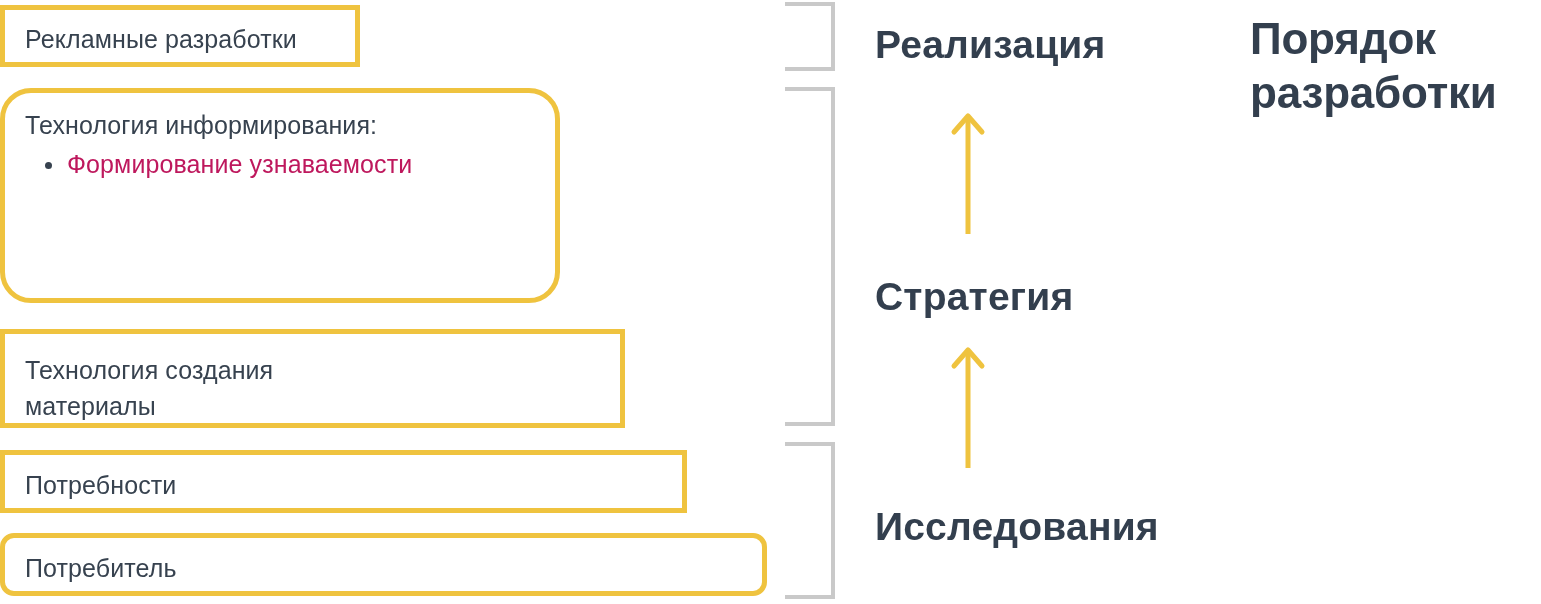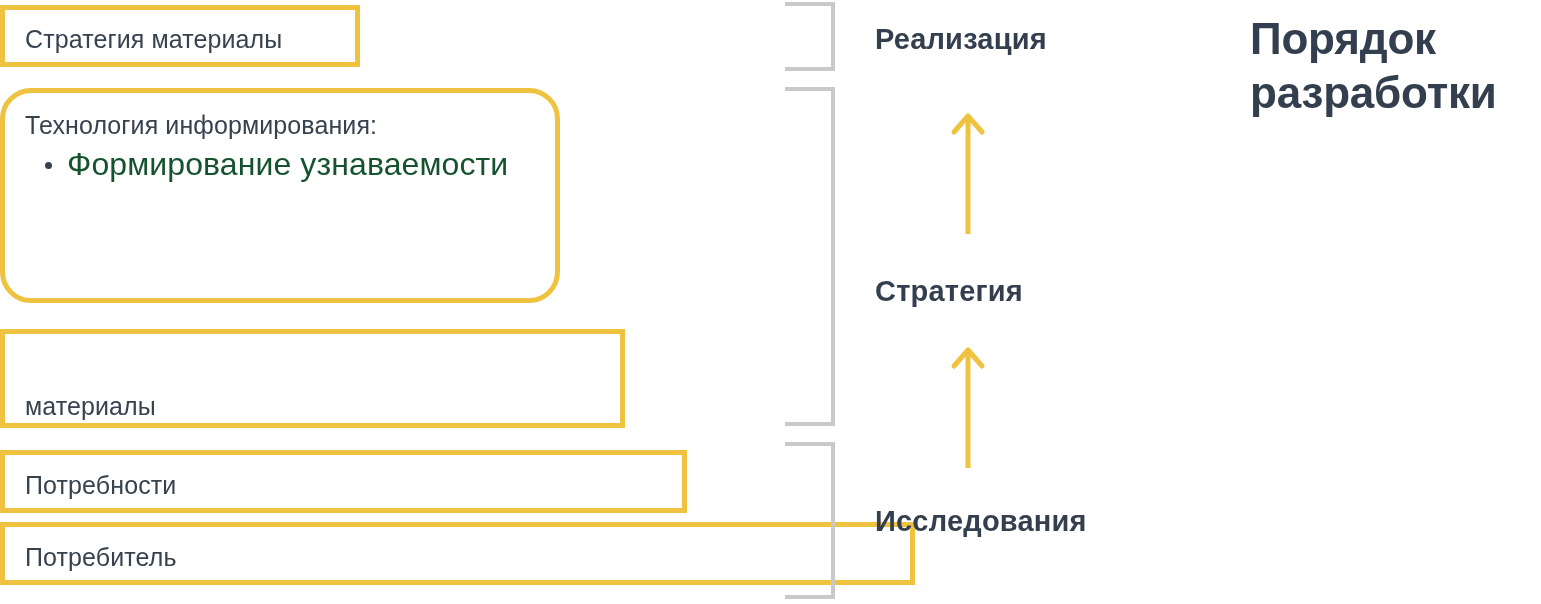--- a/index.html
+++ b/index.html
@@ -48,23 +48,23 @@
   #box-info-tech .bullets {
     position: absolute;
     top: 53px;
     left: 28px;
     margin: 0;
     padding: 0 0 0 34px;
     list-style: none;
   }
   #box-info-tech .bullets li {
     position: relative;
-    font-size: 32px;
+    font-size: 25px;
     line-height: 37px;
-    color: #14532d;
+    color: #be185d;
     white-space: nowrap;
   }
   #box-info-tech .bullets li::before {
     content: "";
     position: absolute;
     left: -22px;
     top: 16px;
     width: 7px;
     height: 7px;
     border-radius: 50%;
@@ -73,42 +73,42 @@
 
   
   #box-value-tech            { top: 329px; height: 99px;  width: 625px; }
   #box-value-tech .box-title { top: 18px; line-height: 36px; }
 
   
   #box-needs                 { top: 450px; height: 63px;  width: 687px; text-align: center; }
   #box-needs .box-title      { top: 13px; }
 
   
-  #box-consumer              { top: 522px; height: 63px;  width: 915px; }
+  #box-consumer              { top: 533px; height: 63px;  width: 767px; border-radius: 14px; }
   #box-consumer .box-title   { top: 13px; }
 
   
   .bracket {
     position: absolute;
     left: 785px;
     width: 50px;
     box-sizing: border-box;
     border: 4px solid #C9C9C9;
     border-left: none;
     background: transparent;
   }
   #bracket-top    { top: 2px;   height: 69px;  }
   #bracket-middle { top: 87px;  height: 339px; }
   #bracket-bottom { top: 442px; height: 157px; }
 
   
   .stage-label {
     position: absolute;
     left: 875px;
-    font-size: 29px;
+    font-size: 39px;
     font-weight: bold;
     color: #333F4E;
     letter-spacing: 0.2px;
     white-space: nowrap;
   }
   #stage-realization { top: 23px;  }
   #stage-strategy    { top: 275px; }
   #stage-research    { top: 505px; }
 
   
@@ -135,33 +135,33 @@
   #deck-title .title-line { display: block; white-space: nowrap; }
 </style>
 </head>
 <body>
 
 <div id="canvas">
 
   <div>
 
     <div class="stair-box" id="box-ad-materials">
-      <span class="box-title">Стратегия материалы</span>
+      <span class="box-title">Рекламные разработки</span>
     </div>
 
     <div class="stair-box" id="box-info-tech">
       <span class="box-title">Технология информирования:</span>
       <ul class="bullets">
         <li>Формирование узнаваемости</li>
       </ul>
     </div>
 
     <div class="stair-box" id="box-value-tech">
       <span class="box-title">
-        <br>
+        <span>Технология создания</span><br>
         <span>материалы</span>
       </span>
     </div>
 
     <div class="stair-box" id="box-needs">
       <span class="box-title">Потребности</span>
     </div>
 
     <div class="stair-box" id="box-consumer">
       <span class="box-title">Потребитель</span>

